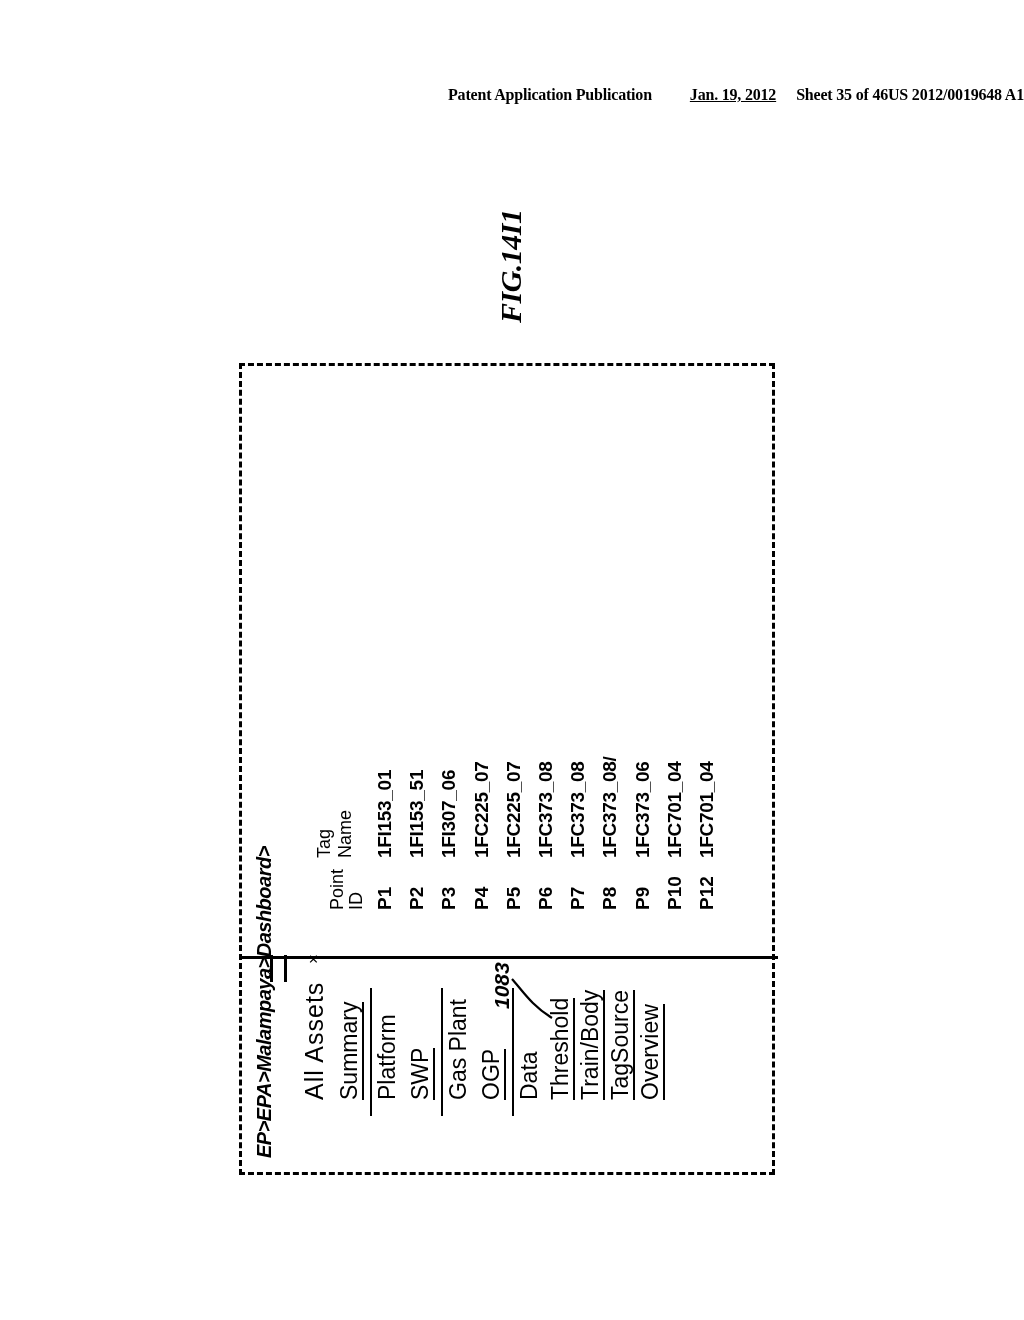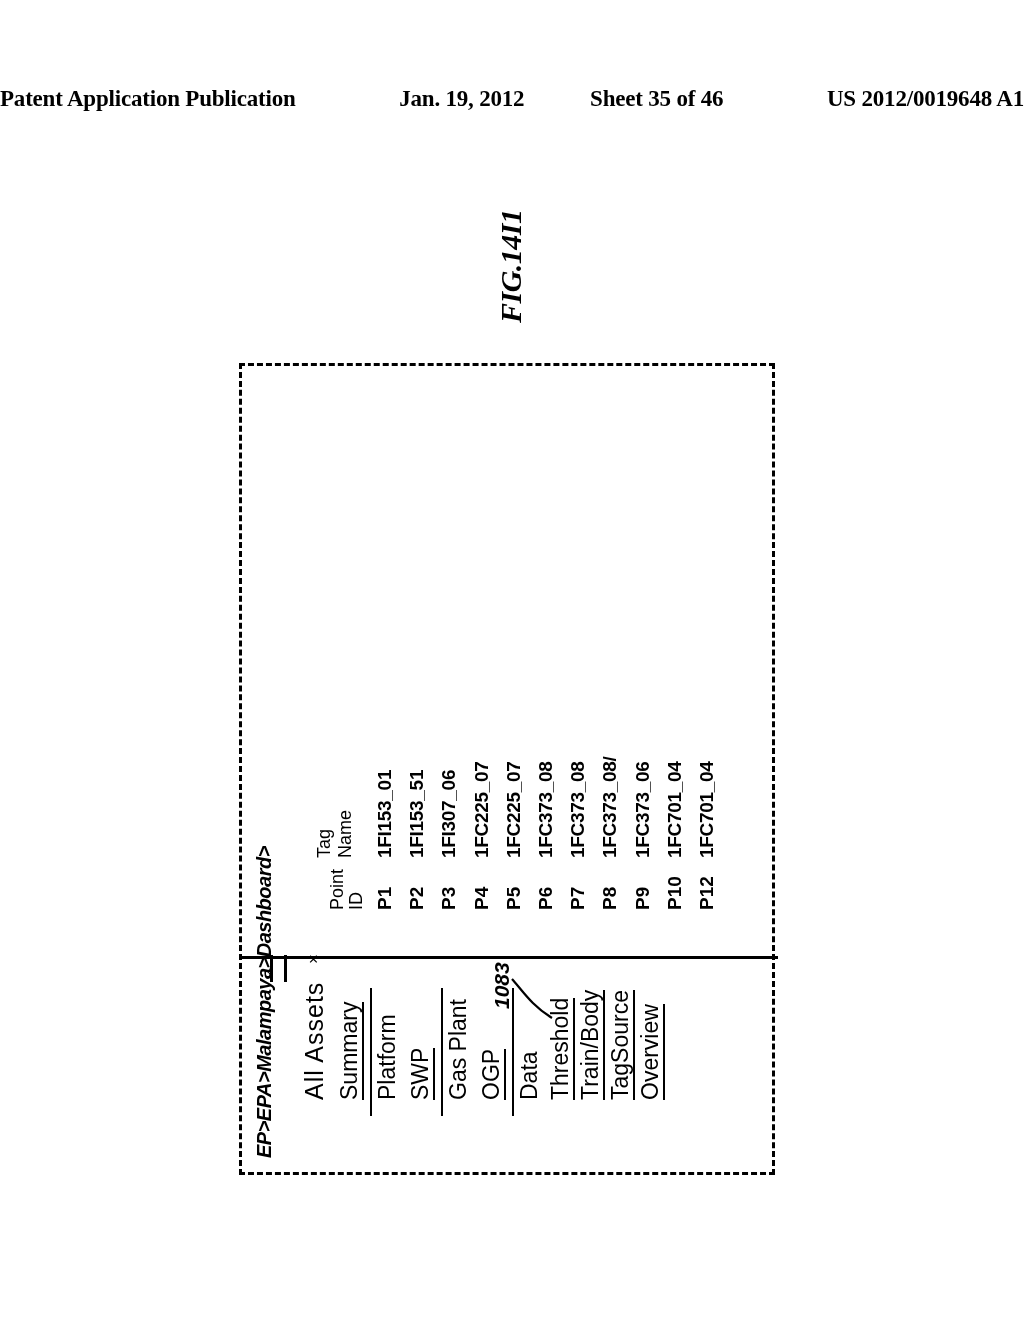--- a/index.html
+++ b/index.html
@@ -16,31 +16,31 @@
     overflow: hidden;
   }
 
   
   #patent-header {
     position: absolute;
     top: 86px;
     left: 0;
     width: 1024px;
     display: flex;
-    justify-content: space-between;
+    justify-content: flex-end;
     align-items: baseline;
     font-family: "Liberation Serif", serif;
     font-weight: bold;
-    font-size: 23px;
+    font-size: 16px;
     letter-spacing: -0.2px;
     white-space: nowrap;
   }
   #patent-header .hdr-pub { margin-right: 38px; }
-  #patent-header .hdr-date { margin-right: 0; }
-  #patent-header .hdr-sheet { margin-right: 38px; }
+  #patent-header .hdr-date { margin-right: 20px; text-decoration: underline; }
+  #patent-header .hdr-sheet { }
 
   
   #drawing-rotor {
     position: absolute;
     left: 512px;
     top: 695px;
     width: 1000px;
     height: 620px;
     margin-left: -500px;
     margin-top: -310px;

